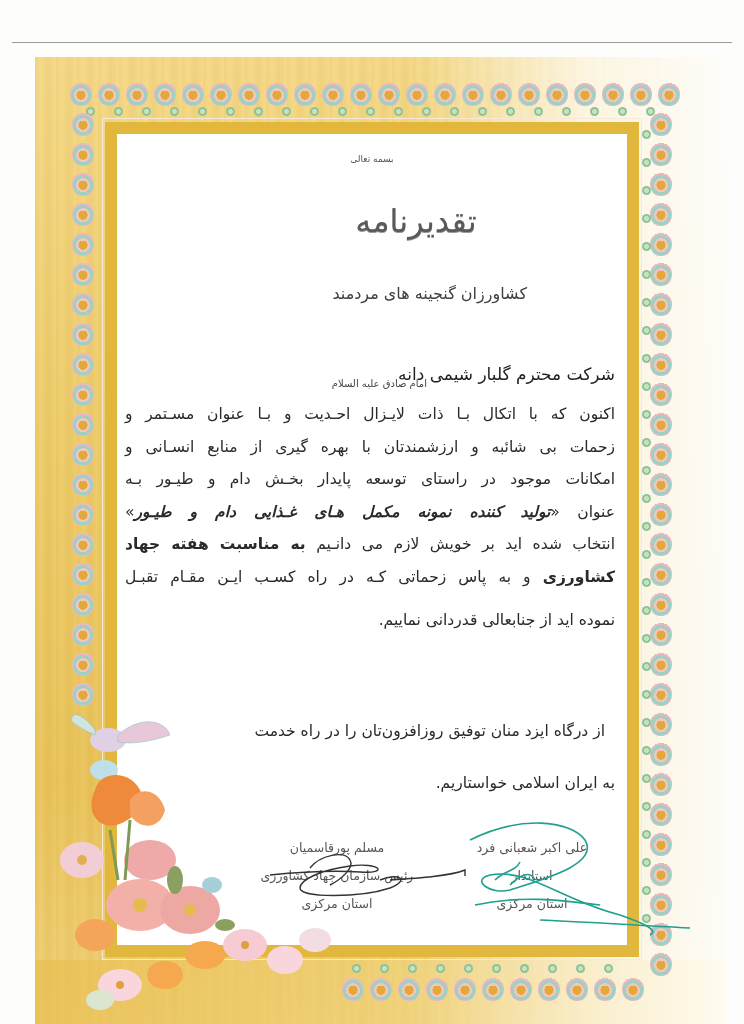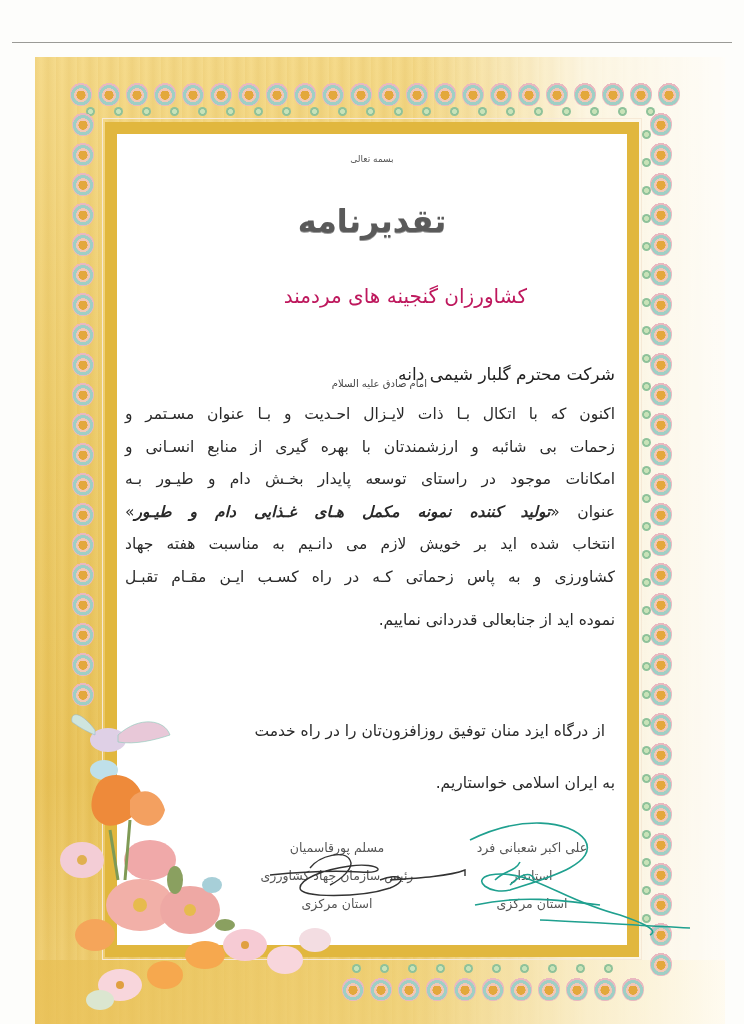--- a/index.html
+++ b/index.html
@@ -48,30 +48,31 @@
     box-shadow: inset 0 0 0 2px #f4e3a8;
   }
   .content {
     position:absolute; left:117px; top:134px; width:510px; height:811px;
     background:#ffffff;
   }
   .rtl { direction:rtl; unicode-bidi:embed; }
   .bismillah { position:absolute; top:20px; left:0; width:100%; text-align:center; font-size:9px; color:#555; }
   .title {
     position:absolute; top:68px; left:0; width:100%; text-align:center;
-    font-size:32px; font-weight:bold; color:#5a5a5a; letter-spacing:-1px;
+    font-size:32px; font-weight:normal; color:#5a5a5a; letter-spacing:-1px;
     text-shadow:0 1px 0 #999;
-  }
-  .hadith { position:absolute; top:150px; left:50px; width:360px; font-size:20px; color:#be185d; text-align:right; }
+    padding-left:44px;
+  }
+  .hadith { position:absolute; top:150px; left:50px; width:360px; font-size:16px; color:#404040; text-align:right; }
   .hadith-src { position:absolute; top:196px; left:110px; width:200px; font-size:10px; color:#444; text-align:right;margin-top:48px; }
   .addressee { position:absolute; top:230px; right:12px; font-size:17px; font-weight:normal; color:#222; }
   .body-text { position:absolute; top:264px; right:12px; width:490px; font-size:15.5px; color:#2a2a2a; line-height:32.5px; text-align:justify; text-align-last:right; }
   .body-text .line { display:block; white-space:nowrap; text-align:justify; text-align-last:justify; }
   .body-text .line.last { text-align-last:right;margin-top:11px; }
-  .b { font-weight:normal; }
+  .b { font-weight:bold; }
   .i { font-style:italic; font-weight:bold; }
   .closing { position:absolute; right:12px; font-size:15.5px; color:#2a2a2a; }
   .sig { position:absolute; font-size:12.5px; color:#555; text-align:center; width:170px; line-height:28px; }
   .svg-layer { position:absolute; left:0; top:0; pointer-events:none; }
 </style>
 </head>
 <body>
 
 <div class="paper-edge"></div>
 <div class="wood"></div>

